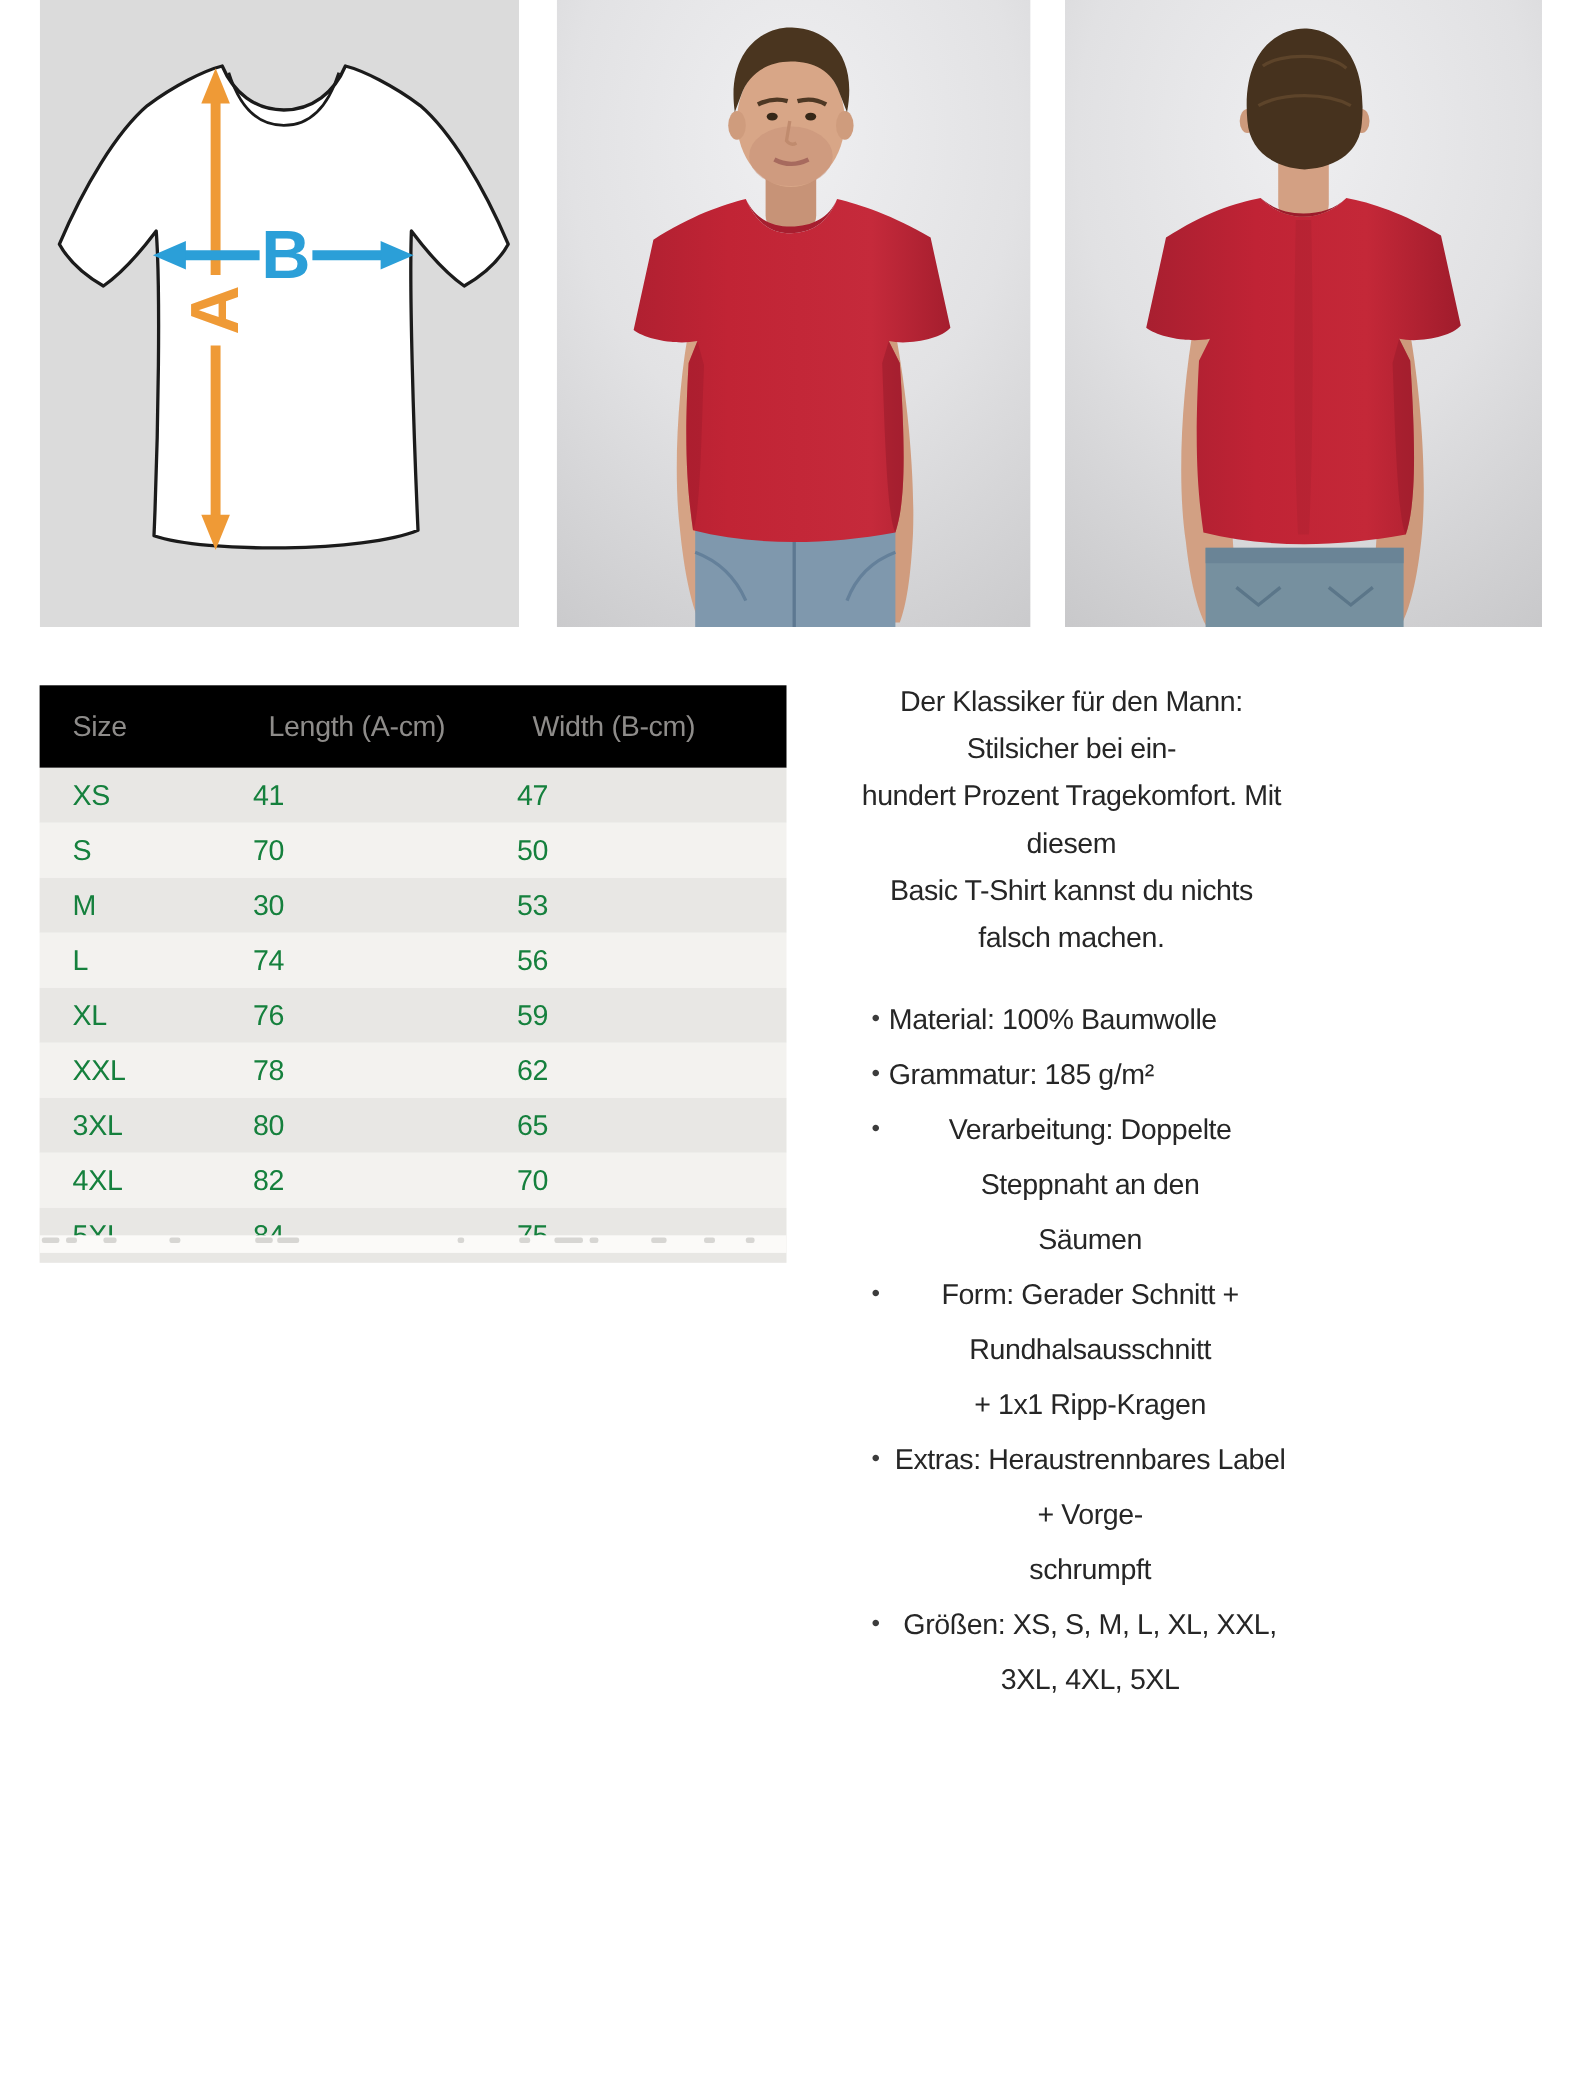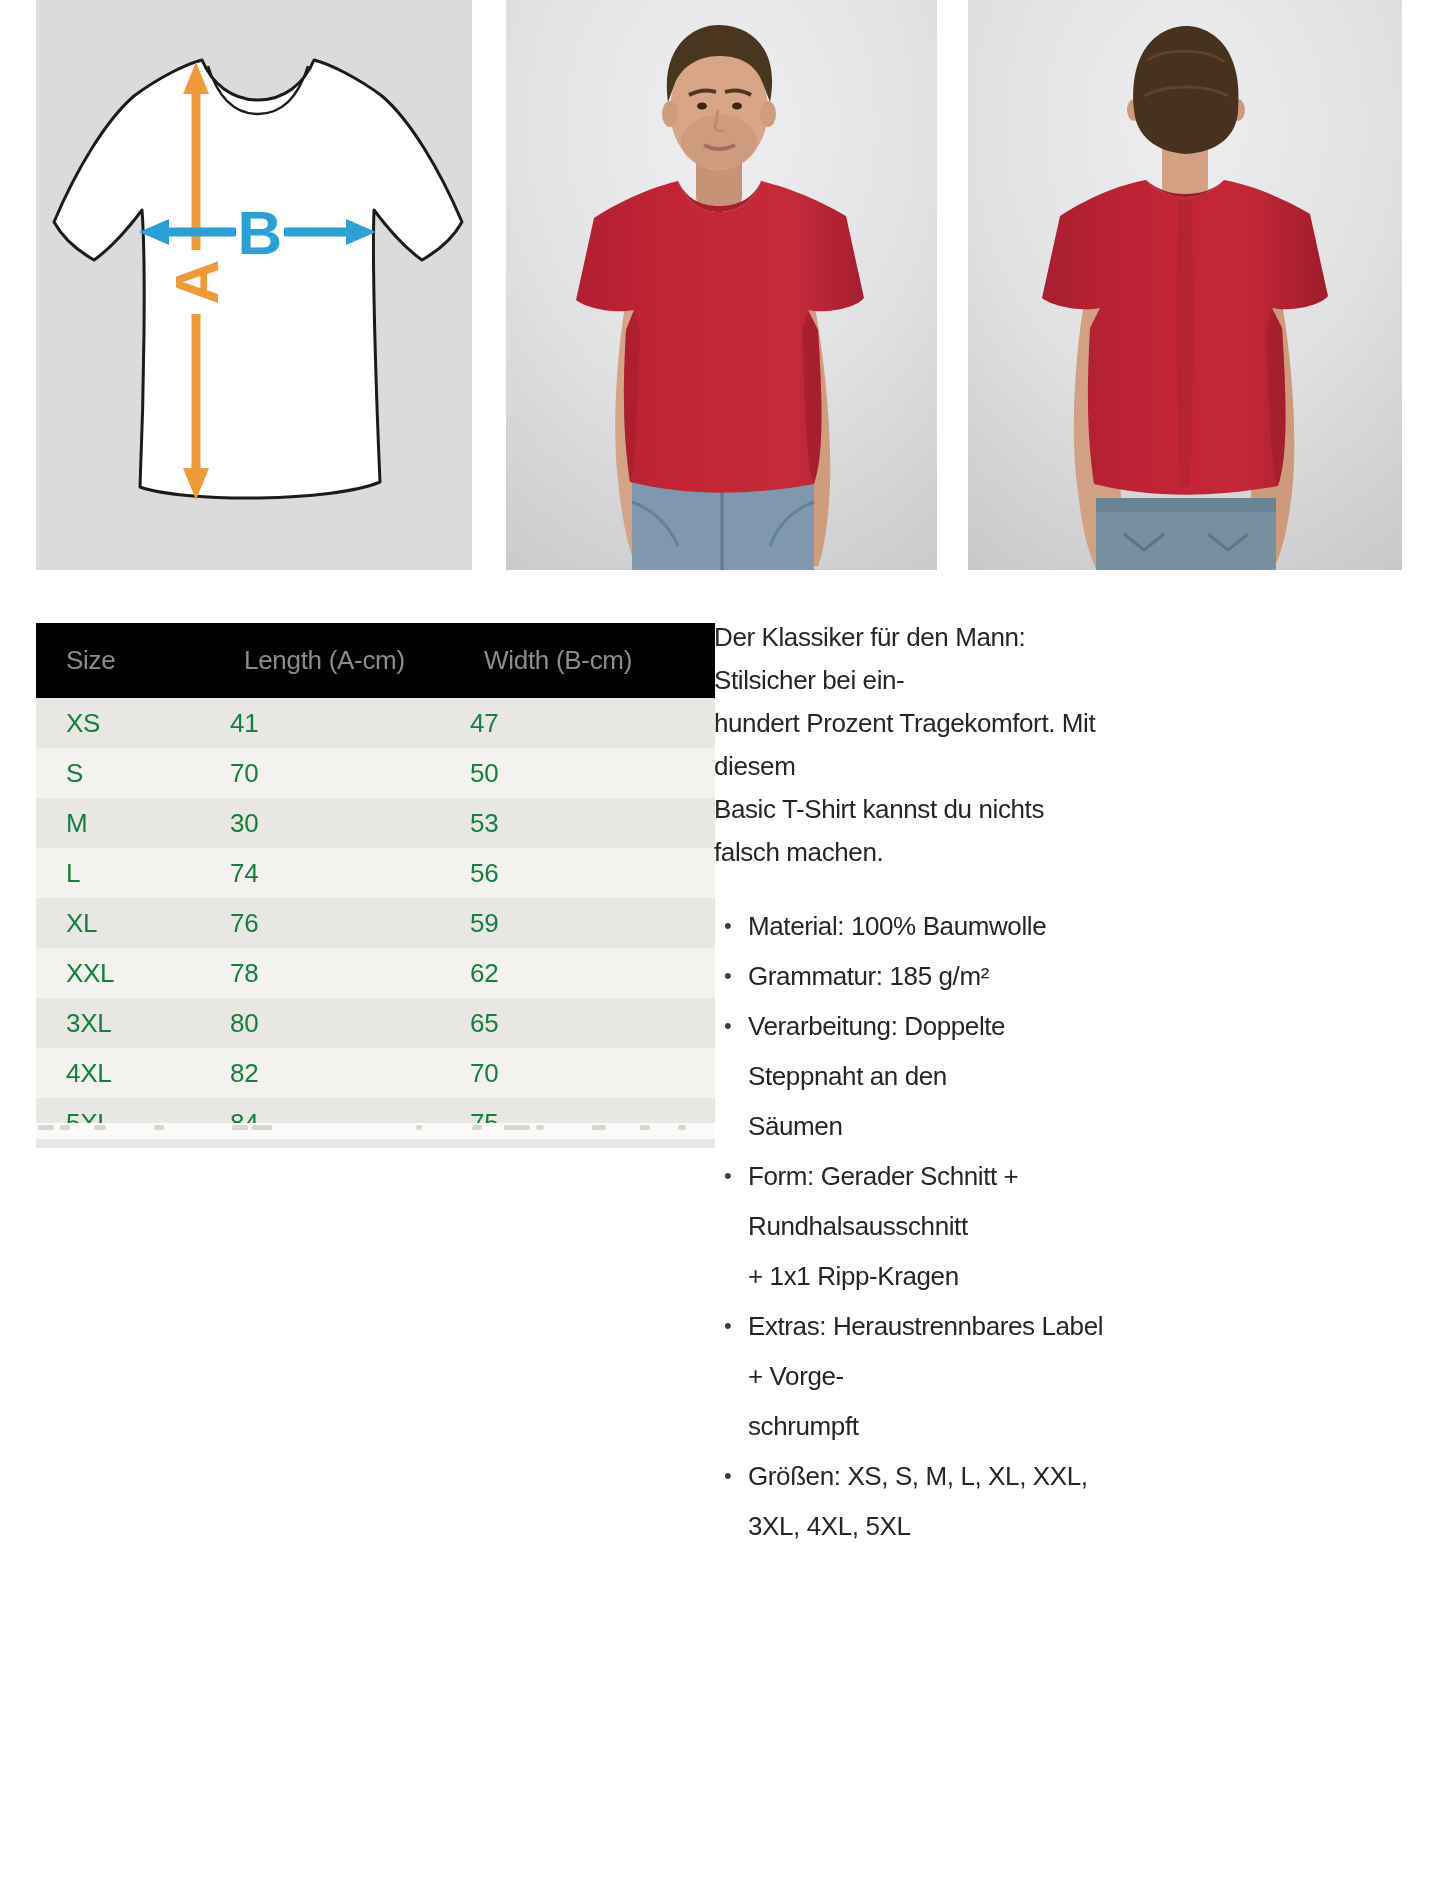--- a/index.html
+++ b/index.html
@@ -21,21 +21,21 @@
   .size-table td{height:50px;color:#15803d;padding:0;}
   .size-table th:first-child,.size-table td:first-child{padding-left:30px;}
   .size-table tr.odd td{background:#e8e7e4;}
   .size-table tr.even td{background:#f3f2ef;}
 
   
   .partial-strip{position:absolute;left:36px;top:1123px;width:679px;height:16px;background:#fbfaf8;}
   .partial-strip .dash{position:absolute;top:2px;height:5px;background:#d7d6d3;border-radius:2px;}
 
   
-  .description{position:absolute;left:714px;top:616px;width:400px;color:#262626;}
+  .description{position:absolute;left:774px;top:616px;width:400px;color:#262626;text-align:center;}
   .intro{margin:0;font-size:26px;line-height:43px;letter-spacing:-0.4px;white-space:pre-line;}
   .feature-list{list-style:none;margin:27px 0 0 0;padding:0;font-size:26px;line-height:50px;letter-spacing:-0.4px;}
   .feature-list li{display:flex;align-items:flex-start;}
   .feature-list .dot{flex:0 0 34px;padding-left:10px;box-sizing:border-box;font-size:22px;color:#3c3c3c;}
   .feature-list .btext{white-space:pre-line;}
 
   
   .notes{position:absolute;left:43px;top:1170px;width:630px;color:#262626;font-size:27px;line-height:45px;letter-spacing:-0.4px;}
   .notes p{margin:0;}
   .notes .model-line{white-space:pre-line;}

